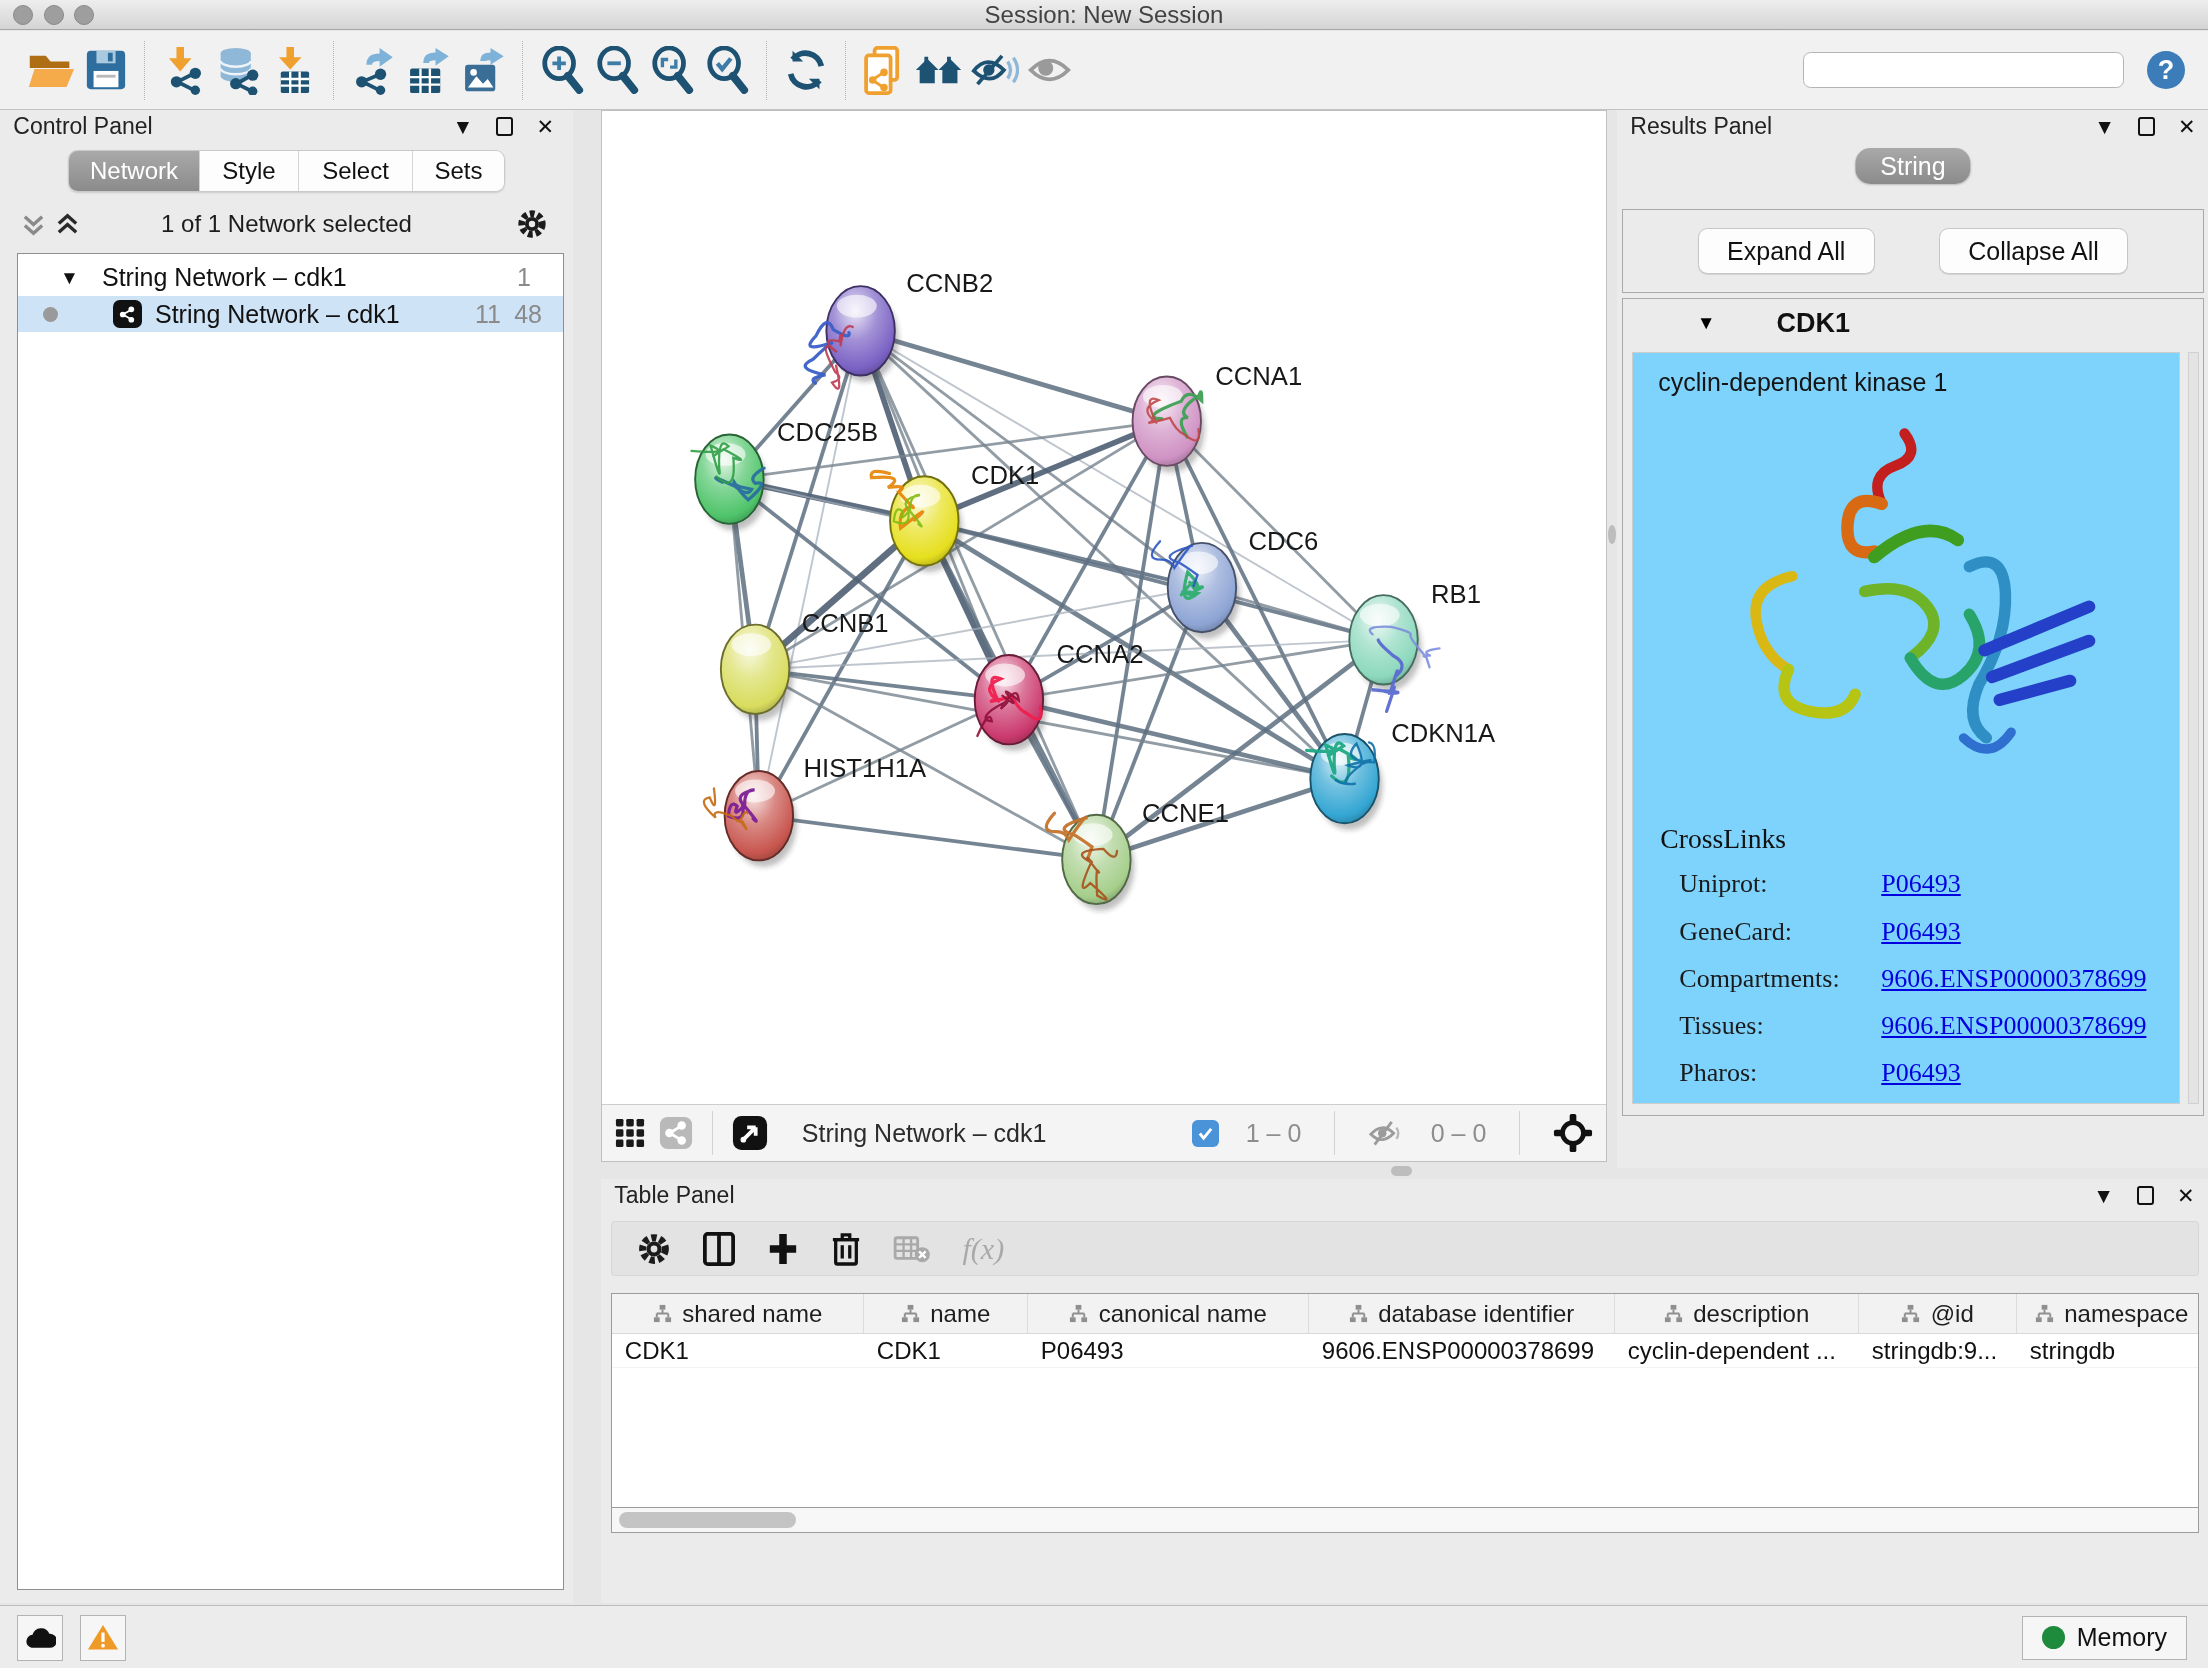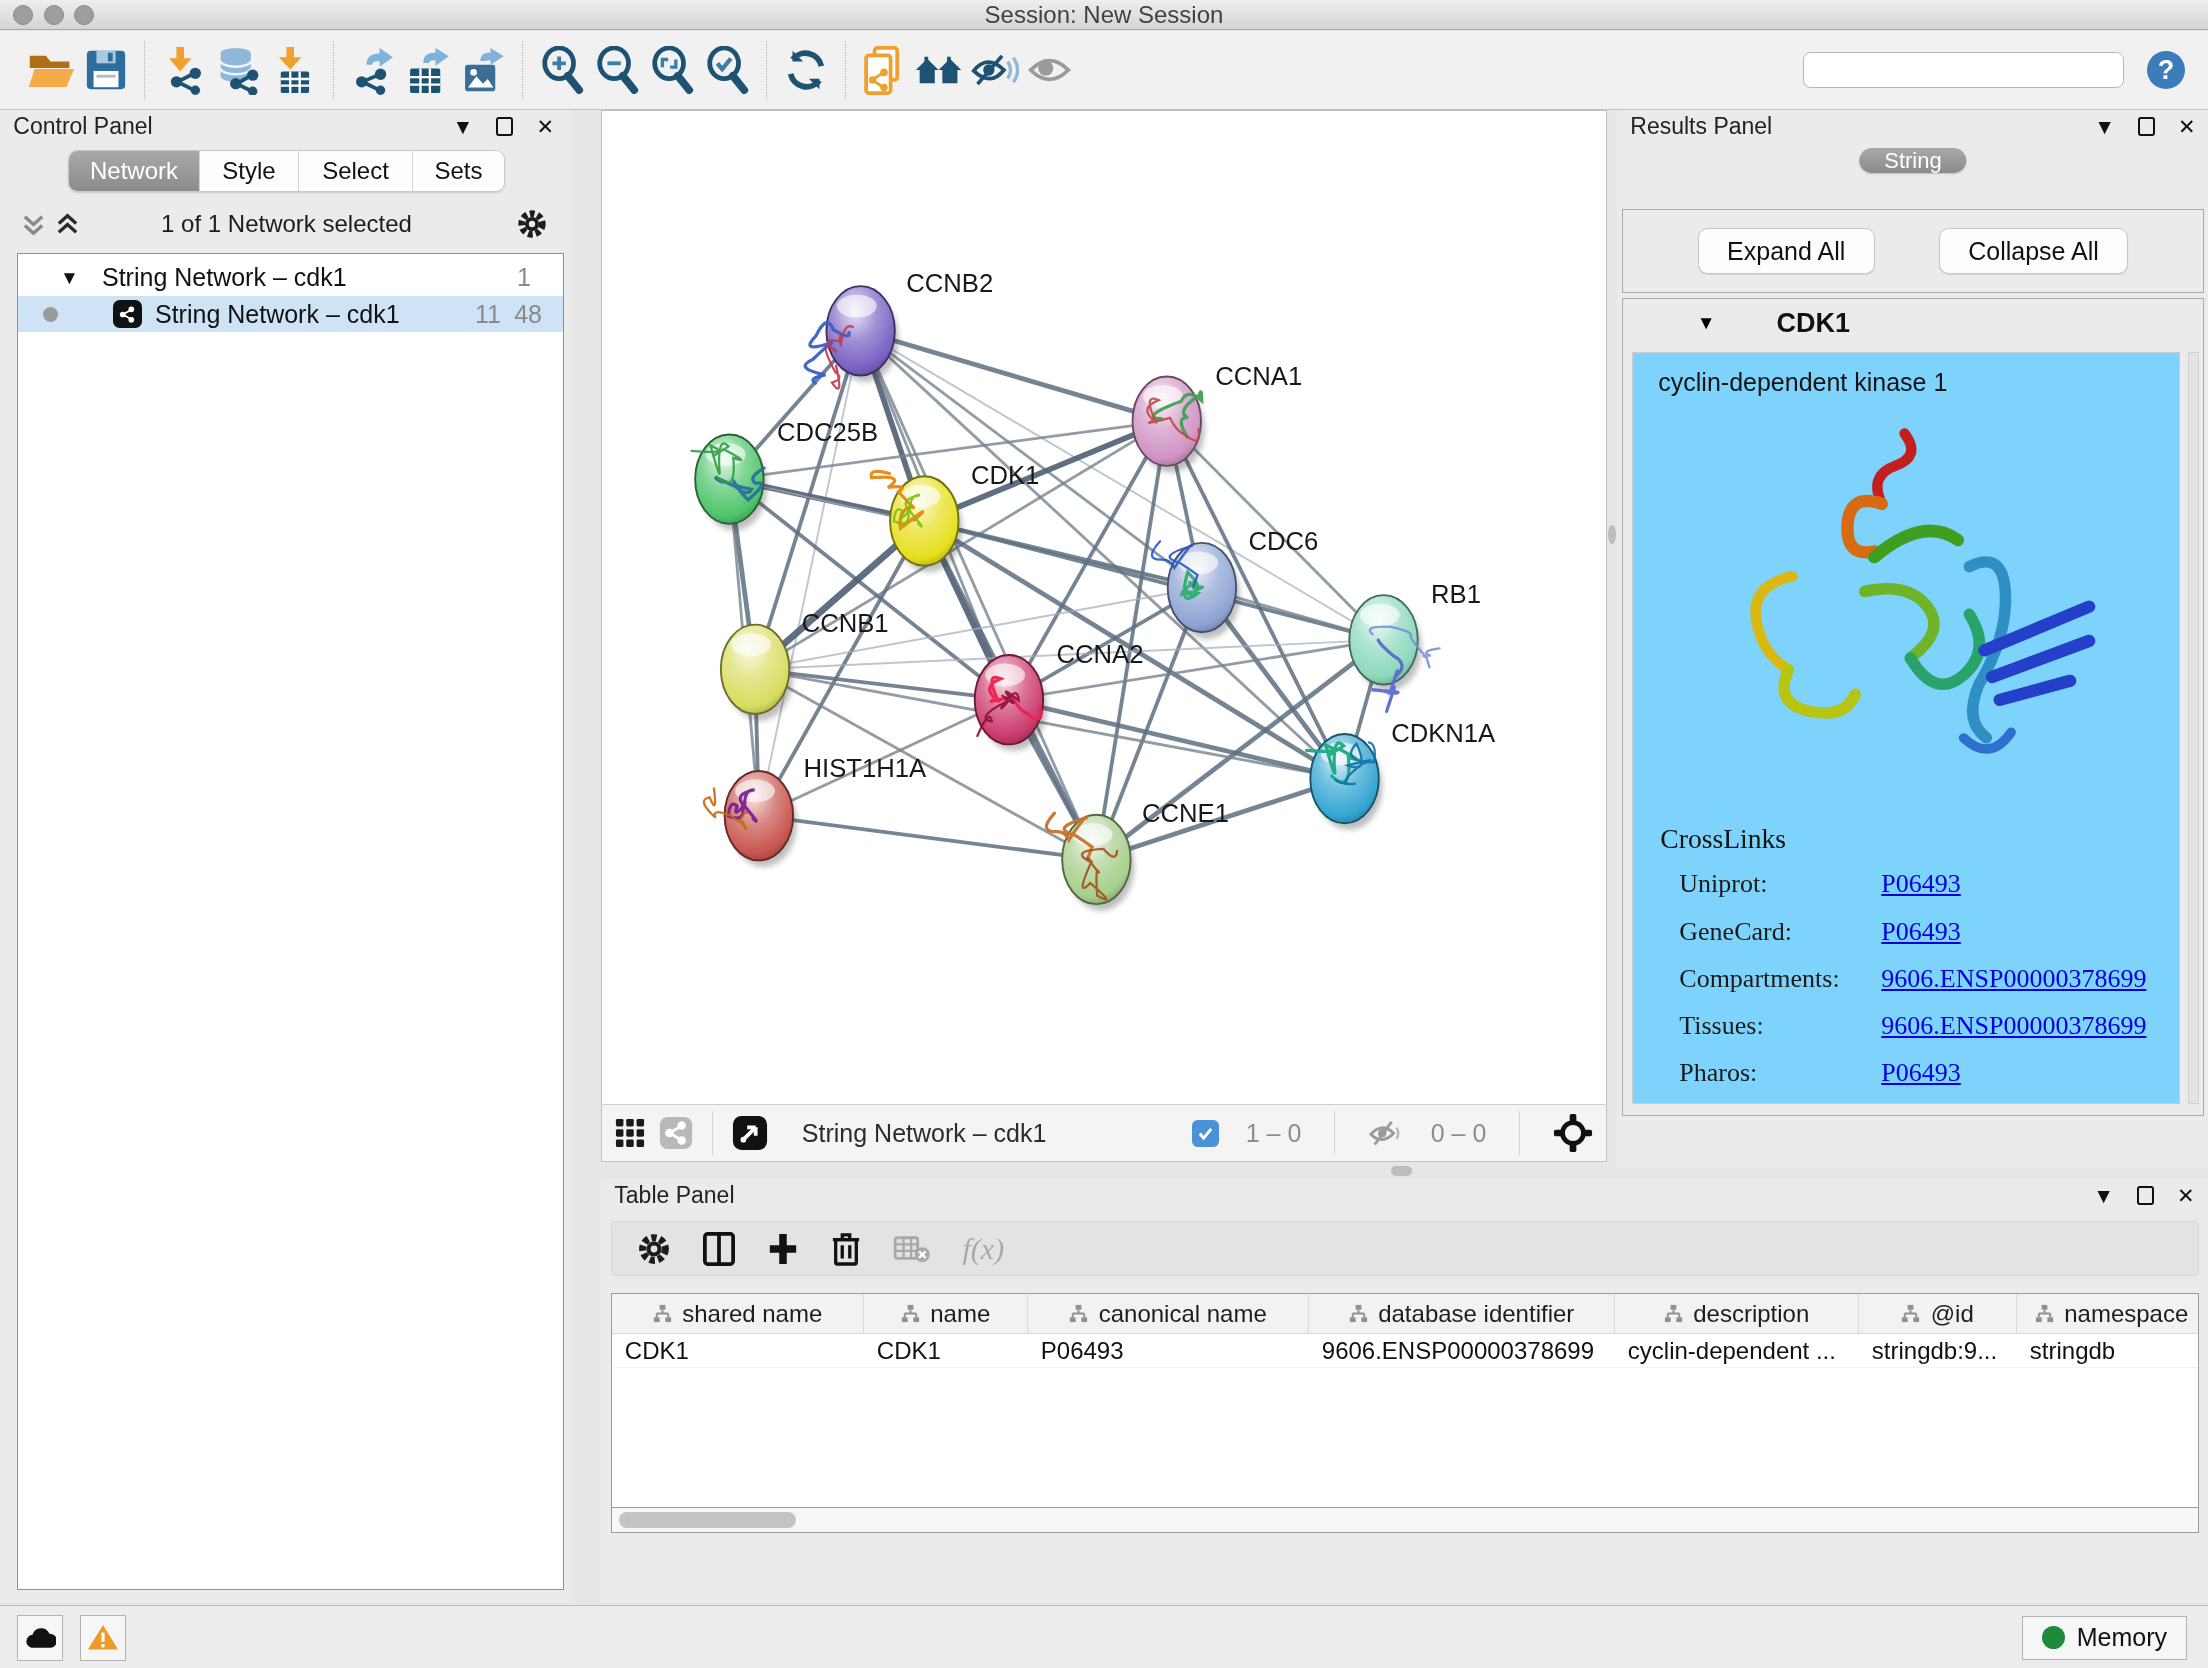--- a/index.html
+++ b/index.html
@@ -42,22 +42,22 @@
   .share-badge{width:28.5px;height:28.5px;border-radius:6.7px;background:#111;display:flex;align-items:center;justify-content:center;}
   
   .network-panel{left:601px;top:110px;width:1006px;height:1052px;background:#fff;border:1px solid #c0c0c0;}
   .net-bottombar{position:absolute;left:0;top:993px;width:100%;height:57px;background:#f4f4f4;
     border-top:1px solid #cdcdcd;display:flex;align-items:center;padding:0 13.3px;gap:13.3px;font-size:25px;color:#8d8d8d;}
   .nb-sep{width:0;height:44px;border-left:1px solid #d2d2d2;margin:0 5.7px;}
   .nb-title{color:#2c2c2c;margin:0 21px;}
   .checkbox{width:27px;height:27px;border-radius:5.7px;background:#4a93d9;display:flex;align-items:center;justify-content:center;}
   
   .results-panel{left:1617px;top:110px;width:592px;height:1058px;background:#ebebeb;}
-  .rp-tab{position:absolute;left:50%;transform:translateX(-50%);top:38px;height:25px;padding:0 25px;
-    background:linear-gradient(#a9a9a9,#8b8b8b);color:#fff;font-size:22px;border-radius:15px;
+  .rp-tab{position:absolute;left:50%;transform:translateX(-50%);top:38px;height:36px;padding:0 25px;
+    background:linear-gradient(#a9a9a9,#8b8b8b);color:#fff;font-size:25px;border-radius:15px;
     display:flex;align-items:center;box-shadow:0 1px 1.9px rgba(0,0,0,.2);}
   .rp-box1{position:absolute;left:4.8px;right:4.8px;top:99px;height:84px;border:1px solid #a9a9a9;background:#ebebeb;
     display:flex;align-items:center;justify-content:center;gap:64px;}
   .rp-btn{height:46px;padding:0 28.5px;background:#fdfdfd;border:1px solid #c6c6c6;border-radius:9.5px;
     font-size:25px;color:#111;display:flex;align-items:center;box-shadow:0 1px 1px rgba(0,0,0,.1);}
   .rp-box2{position:absolute;left:4.8px;right:4.8px;top:188px;height:818px;border:1px solid #a9a9a9;background:#ebebeb;}
   .cdk-header{display:flex;align-items:center;height:48px;padding-left:74px;gap:61px;font-size:27px;}
   .cdk-name{font-weight:bold;color:#111;}
   .cdk-inner{position:absolute;left:9.5px;right:23px;top:53px;bottom:11.4px;background:#7dd3fc;border:1px solid #cdcdcd;}
   .cdk-desc{padding:15px 0 0 25px;font-size:25px;color:#141414;}

